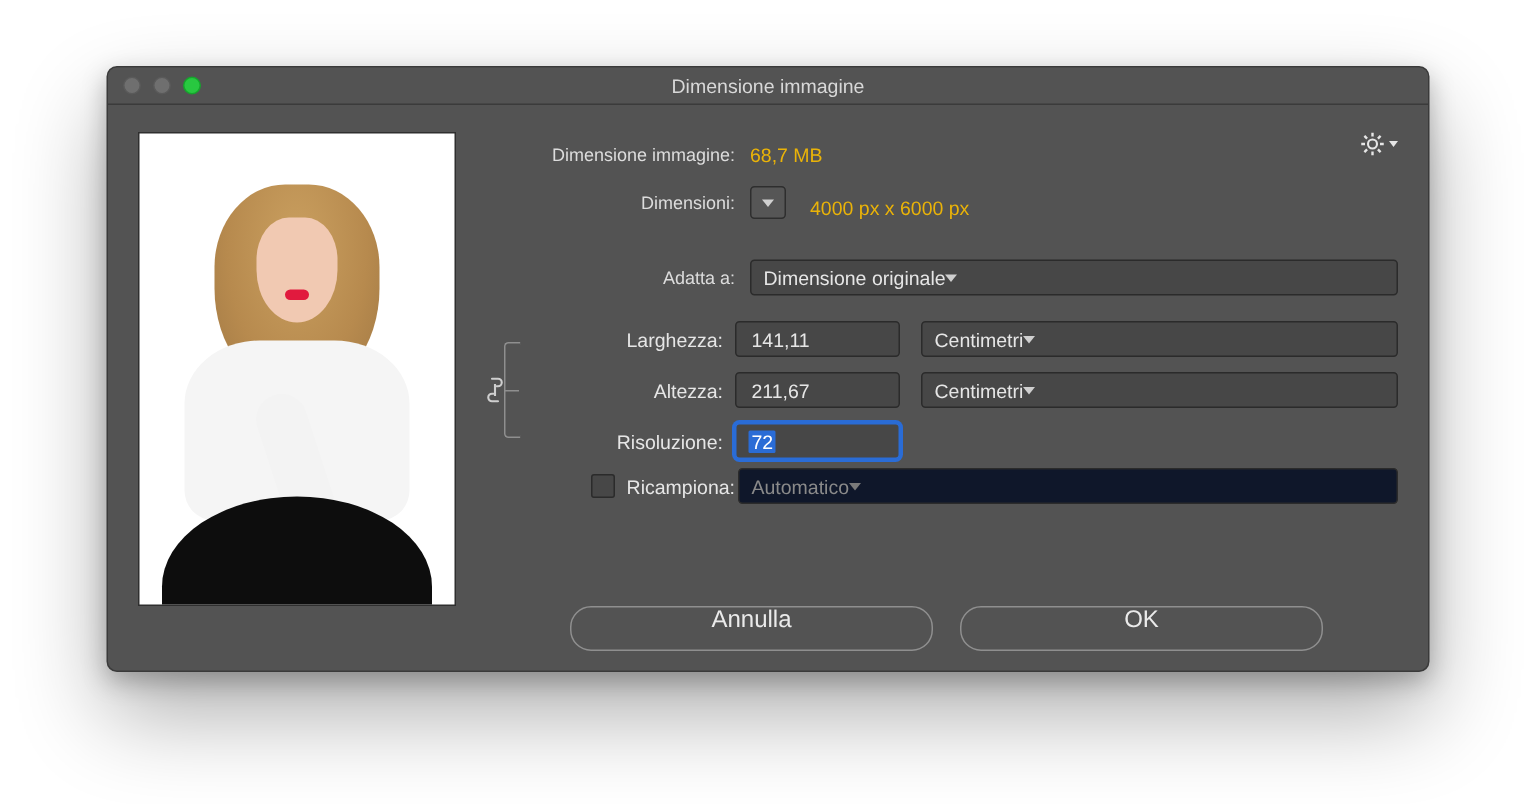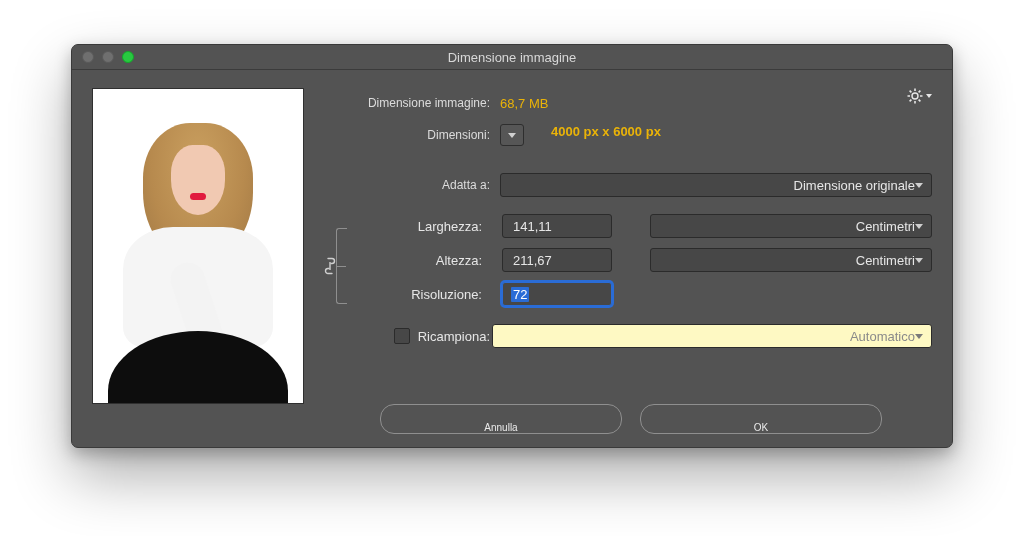--- a/index.html
+++ b/index.html
@@ -148,23 +148,22 @@
     text-align: right;
     color: #dcdcdc;
     font-size: 12px;
   }
 
   .info-line { margin-bottom: 2px; }
   .info-val { color: #eab308; }
 
   .dims-cell {
     display: flex;
-    align-items: flex-start;
-    gap: 27px;
-    font-weight: bold;
+    align-items: flex-end;
+    gap: 16px;
   }
   .dims-btn {
     width: 22px; height: 20px;
     border: 1px solid #2e2e2e;
     border-radius: 3px;
     background: #565656;
     display: flex; align-items: center; justify-content: center;
   }
   .chev-down {
     width: 0; height: 0;
@@ -194,28 +193,28 @@
     border: 1px solid #2b2b2b;
     border-radius: 3px;
     color: #e6e6e6;
     font-size: 13px;
     padding: 0 8px;
     box-sizing: border-box;
     display: flex;
     align-items: center;
     position: relative;
   }
-  .select { justify-content: flex-end; }
+  .select { justify-content: flex-start; }
   .select .caret {
     width: 0; height: 0;
     border-left: 4px solid transparent;
     border-right: 4px solid transparent;
     border-top: 5px solid #cfcfcf;
   }
-  .select.disabled { color: #8a8a8a; background:#fef9c3; }
+  .select.disabled { color: #8a8a8a; background:#0f172a; }
   .select.disabled .caret { border-top-color:#7a7a7a; }
   .text-input input {
     background: transparent; border: none; outline: none;
     color: #e6e6e6; font-size: 13px; width: 100%;
     font-family: inherit;
   }
   .text-input.focused {
     box-shadow: 0 0 0 2px #2a6cd6;
     border-color: #2a6cd6;
     text-align: center;
@@ -266,21 +265,21 @@
     transform: translateY(-50%);
     width: 16px; height: 24px;
     display:flex;align-items:center;justify-content:center;
     pointer-events:auto;
   }
 
   .field-row {
     display: grid;
     grid-template-columns: 132px 110px 14px 1fr;
     align-items: center;
-    column-gap: 12px;
+    column-gap: 0;
     margin-bottom: 10px;
   }
   .field-row .lbl { text-align: right; padding-right: 8px; }
   .field-row .gap { width: 14px; }
 
   .resample-row {
     display: grid;
     grid-template-columns: 160px 1fr;
     align-items: center;
     column-gap: 2px;
@@ -305,22 +304,22 @@
     padding-top: 10px;
   }
   .btn {
     flex: 1 1 0;
     max-width: 240px;
     height: 28px;
     border: 1px solid #8f8f8f;
     border-radius: 14px;
     background: transparent;
     color: #eaeaea;
-    font-size: 10px;
-    display:flex;align-items:flex-end;justify-content:center;
+    font-size: 16px;
+    display:flex;align-items:flex-start;justify-content:center;
   }
 
   .fit-row { margin-top: 18px; }
 
   .full-select { width: 100%; }
 </style>
 </head>
 <body>
 
 <div class="canvas">
@@ -420,21 +419,21 @@
             <div class="text-input">
               <input value="211,67" style="">
             </div>
             <div class="gap"></div>
             <div class="select">
               <span>Centimetri</span>
               <span class="caret"></span>
             </div>
           </div>
 
-          <div class="field-row" style="margin-bottom:12px">
+          <div class="field-row" style="margin-bottom:0">
             <div class="lbl">Risoluzione:</div>
             <div class="text-input focused">
               <span class="sel">72</span>
             </div>
             <div class="gap"></div>
           </div>
         </div>
 
         <div class="resample-row">
           <div class="lbl-wrap">

